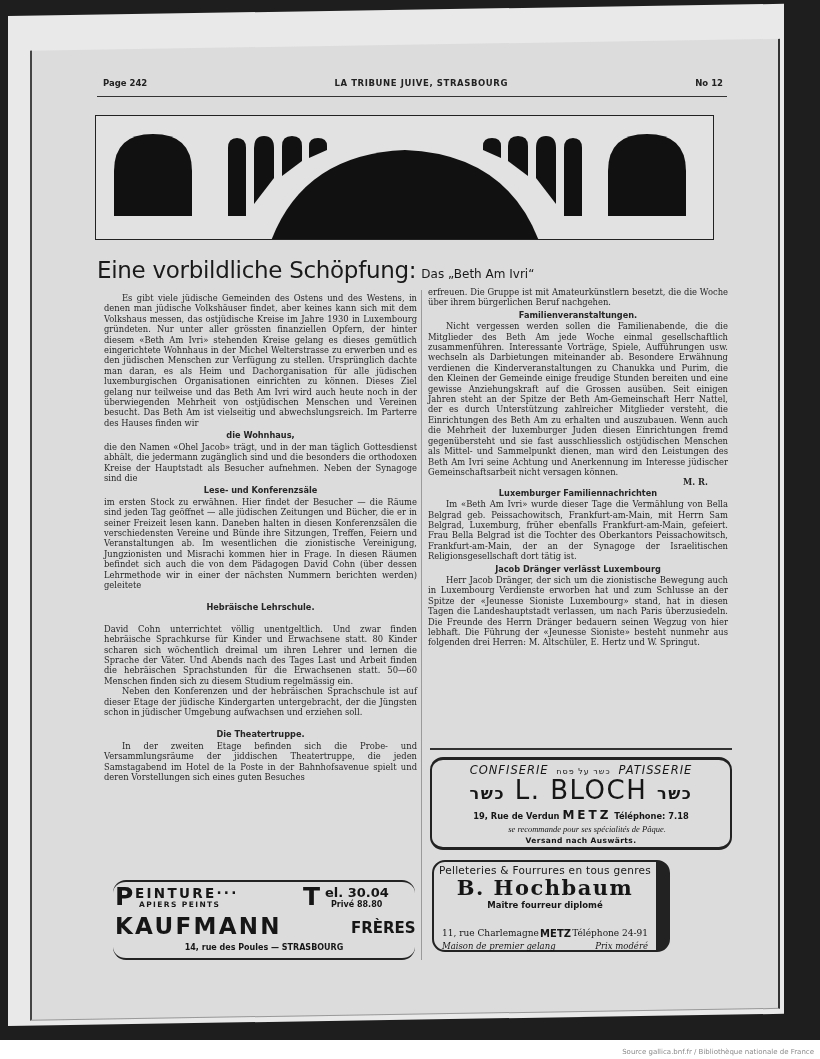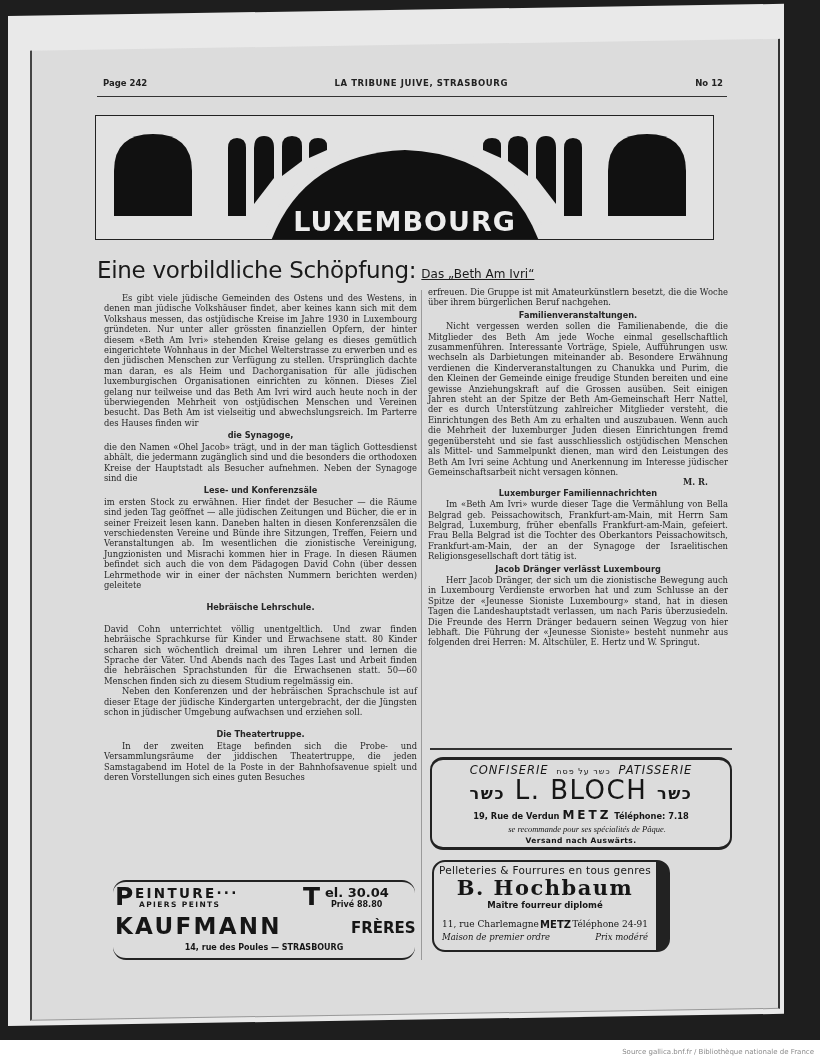--- a/index.html
+++ b/index.html
@@ -30,21 +30,21 @@
     border: 1.5px solid #222; background: #e2e2e2; overflow: hidden;
   }
   .banner svg { position: absolute; left: 0; top: 0; }
   .banner-label {
     position: absolute; left: 0; width: 100%; top: 90px; text-align: center;
     font-family: "DejaVu Sans", sans-serif; font-weight: bold; font-size: 27px; letter-spacing: 1px; color: #ececec;
   }
 
   .headline { position: absolute; left: 97px; top: 257px; white-space: nowrap; }
   .headline .main { font-family: "DejaVu Sans", sans-serif; font-size: 23px; color: #1a1a1a; letter-spacing: -0.3px; }
-  .headline .sub { font-family: "DejaVu Sans", sans-serif; font-size: 12px; color: #1a1a1a; text-decoration: underline; }
+  .headline .sub { font-family: "DejaVu Sans", sans-serif; font-size: 12px; color: #1a1a1a; }
 
   .col { position: absolute; font-size: 8.4px; line-height: 10.4px; text-align: justify; color: #262626; }
   .col-left { left: 104px; top: 293px; width: 313px; }
   .col-right { left: 428px; top: 287px; width: 300px; }
   .col p { text-indent: 18px; }
   .col p.noindent { text-indent: 0; }
   .col .sub-h { text-align: center; font-weight: bold; font-family: "DejaVu Sans", sans-serif; font-size: 8.2px; margin: 2px 0 1px; }
   .col .gap { height: 10px; }
   .signature { text-align: right; padding-right: 20px; font-weight: bold; }
 
@@ -67,21 +67,21 @@
   .ad-bloch .heb { font-size: 16px; font-weight: bold; }
   .ad-bloch .line3 { font-size: 8.3px; font-weight: bold; margin-top: 1px; }
   .ad-bloch .metz { font-size: 12px; letter-spacing: 3px; }
   .ad-bloch .line4 { font-size: 8.5px; font-style: italic; margin-top: 2px; font-family: Liberation Serif, serif; margin-left: 12px; }
   .ad-bloch .line5 { font-size: 7.5px; font-weight: bold; margin-top: 2px; letter-spacing: 0.4px; }
 
   .ad-hochbaum { left: 432px; top: 860px; width: 238px; height: 92px; border: 2px solid #222; border-right: 14px solid #222; }
   .ad-hochbaum .line1 { font-size: 10.5px; margin-top: 2px; letter-spacing: 0.3px; }
   .ad-hochbaum .line2 { font-size: 21px; font-weight: bold; letter-spacing: 1.5px; line-height: 24px; font-family: "DejaVu Serif", serif; }
   .ad-hochbaum .line3 { font-size: 8.5px; font-weight: bold; }
-  .ad-hochbaum .line4 { display: flex; justify-content: space-between; padding: 0 8px; font-size: 9px; margin-top: 9px; font-family: "DejaVu Serif", serif; }
+  .ad-hochbaum .line4 { display: flex; justify-content: space-between; padding: 0 8px; font-size: 9px; margin-top: 18px; font-family: "DejaVu Serif", serif; }
   .ad-hochbaum .line4 .metz { font-family: "DejaVu Sans", sans-serif; font-weight: bold; font-size: 10px; }
   .ad-hochbaum .line5 { display: flex; justify-content: space-between; padding: 0 8px; font-size: 8.5px; font-style: italic; margin-top: 2px; font-family: "DejaVu Serif", serif; }
 
   .col-divider { position: absolute; left: 421px; top: 290px; width: 1px; height: 670px; background: #9a9a9a; }
   .right-rule { position: absolute; left: 430px; top: 748px; width: 302px; height: 2px; background: #333; }
 </style>
 </head>
 <body>
 
 <div class="scan-frame"></div>
@@ -109,33 +109,32 @@
     <path d="M387 34 L387 30 Q387 22 396 22 Q405 22 405 30 L405 42 Z" fill="#111"></path>
     <path d="M412 45 L412 30 Q412 20 422 20 Q432 20 432 30 L432 60 Z" fill="#111"></path>
     <path d="M440 62 L440 32 Q440 20 450 20 Q460 20 460 32 L460 88 Z" fill="#111"></path>
     <path d="M468 100 L468 32 Q468 22 477 22 Q486 22 486 32 L486 100 Z" fill="#111"></path>
 
     <path d="M512 100 L512 55 Q512 18 551 18 Q590 18 590 55 L590 100 Z" fill="#111"></path>
 
     <path d="M165 125 Q200 30 309 26 Q418 30 453 125 Z" fill="#e2e2e2"></path>
     <path d="M175 125 Q208 38 309 34 Q410 38 443 125 Z" fill="#111"></path>
   </svg>
-  <div class="banner-label">LUXEMBOURG</div>
 </div>
 
 <div class="headline">
   <span class="main">Eine vorbildliche Schöpfung</span><span class="main">:</span>
   <span class="sub">Das „Beth Am Ivri“</span>
 </div>
 
 <div class="col-divider"></div>
 
 <div class="col col-left">
   <p>Es gibt viele jüdische Gemeinden des Ostens und des Westens, in denen man jüdische Volkshäuser findet, aber keines kann sich mit dem Volkshaus messen, das ostjüdische Kreise im Jahre 1930 in Luxembourg gründeten. Nur unter aller grössten finanziellen Opfern, der hinter diesem «Beth Am Ivri» stehenden Kreise gelang es dieses gemütlich eingerichtete Wohnhaus in der Michel Welterstrasse zu erwerben und es den jüdischen Menschen zur Verfügung zu stellen. Ursprünglich dachte man daran, es als Heim und Dachorganisation für alle jüdischen luxemburgischen Organisationen einrichten zu können. Dieses Ziel gelang nur teilweise und das Beth Am Ivri wird auch heute noch in der überwiegenden Mehrheit von ostjüdischen Menschen und Vereinen besucht. Das Beth Am ist vielseitig und abwechslungsreich. Im Parterre des Hauses finden wir</p>
-  <div class="sub-h">die Synagoge,</div>
+  <div class="sub-h">die Wohnhaus,</div>
   <p class="noindent">die den Namen «Ohel Jacob» trägt, und in der man täglich Gottesdienst abhält, die jedermann zugänglich sind und die besonders die orthodoxen Kreise der Hauptstadt als Besucher aufnehmen. Neben der Synagoge sind die</p>
   <div class="sub-h">Lese- und Konferenzsäle</div>
   <p class="noindent">im ersten Stock zu erwähnen. Hier findet der Besucher — die Räume sind jeden Tag geöffnet — alle jüdischen Zeitungen und Bücher, die er in seiner Freizeit lesen kann. Daneben halten in diesen Konferenzsälen die verschiedensten Vereine und Bünde ihre Sitzungen, Treffen, Feiern und Veranstaltungen ab. Im wesentlichen die zionistische Vereinigung, Jungzionisten und Misrachi kommen hier in Frage. In diesen Räumen befindet sich auch die von dem Pädagogen David Cohn (über dessen Lehrmethode wir in einer der nächsten Nummern berichten werden) geleitete</p>
   <div class="gap"></div>
   <div class="sub-h">Hebräische Lehrschule.</div>
   <div class="gap"></div>
   <p class="noindent">David Cohn unterrichtet völlig unentgeltlich. Und zwar finden hebräische Sprachkurse für Kinder und Erwachsene statt. 80 Kinder scharen sich wöchentlich dreimal um ihren Lehrer und lernen die Sprache der Väter. Und Abends nach des Tages Last und Arbeit finden die hebräischen Sprachstunden für die Erwachsenen statt. 50—60 Menschen finden sich zu diesem Studium regelmässig ein.</p>
   <p>Neben den Konferenzen und der hebräischen Sprachschule ist auf dieser Etage der jüdische Kindergarten untergebracht, der die Jüngsten schon in jüdischer Umgebung aufwachsen und erziehen soll.</p>
   <div class="gap"></div>
   <div class="sub-h">Die Theatertruppe.</div>
@@ -178,21 +177,21 @@
 <div class="ad ad-hochbaum">
   <div class="line1">Pelleteries &amp; Fourrures en tous genres</div>
   <div class="line2">B. Hochbaum</div>
   <div class="line3">Maître fourreur diplomé</div>
   <div class="line4">
     <span>11, rue Charlemagne</span>
     <span class="metz">METZ</span>
     <span>Téléphone 24-91</span>
   </div>
   <div class="line5">
-    <span>Maison de premier ordre</span>
+    <span>Maison de premier gelang</span>
     <span>Prix modéré</span>
   </div>
 </div>
 
 <div class="ad ad-kaufmann">
   <span class="big-p">P</span>
   <span class="peinture">EINTURE···</span>
   <span class="apiers">APIERS PEINTS</span>
   <span class="big-t">T</span>
   <span class="tel">el. 30.04</span>

